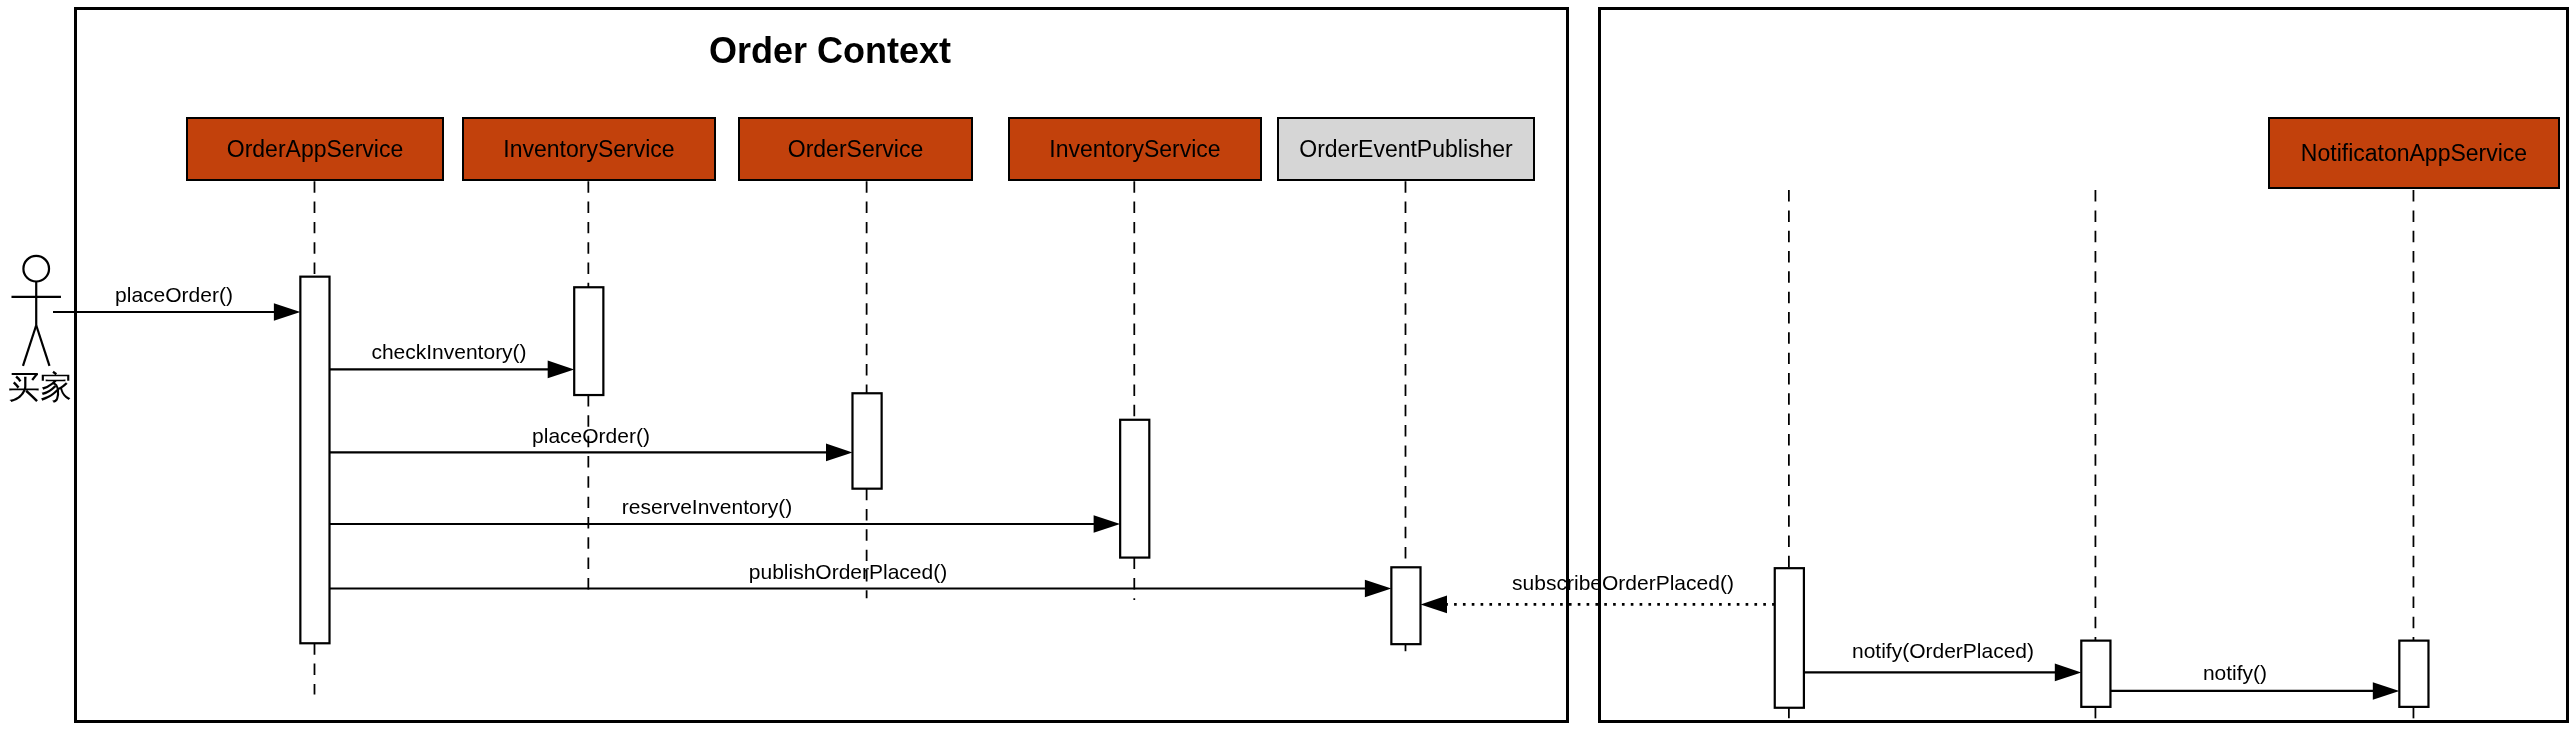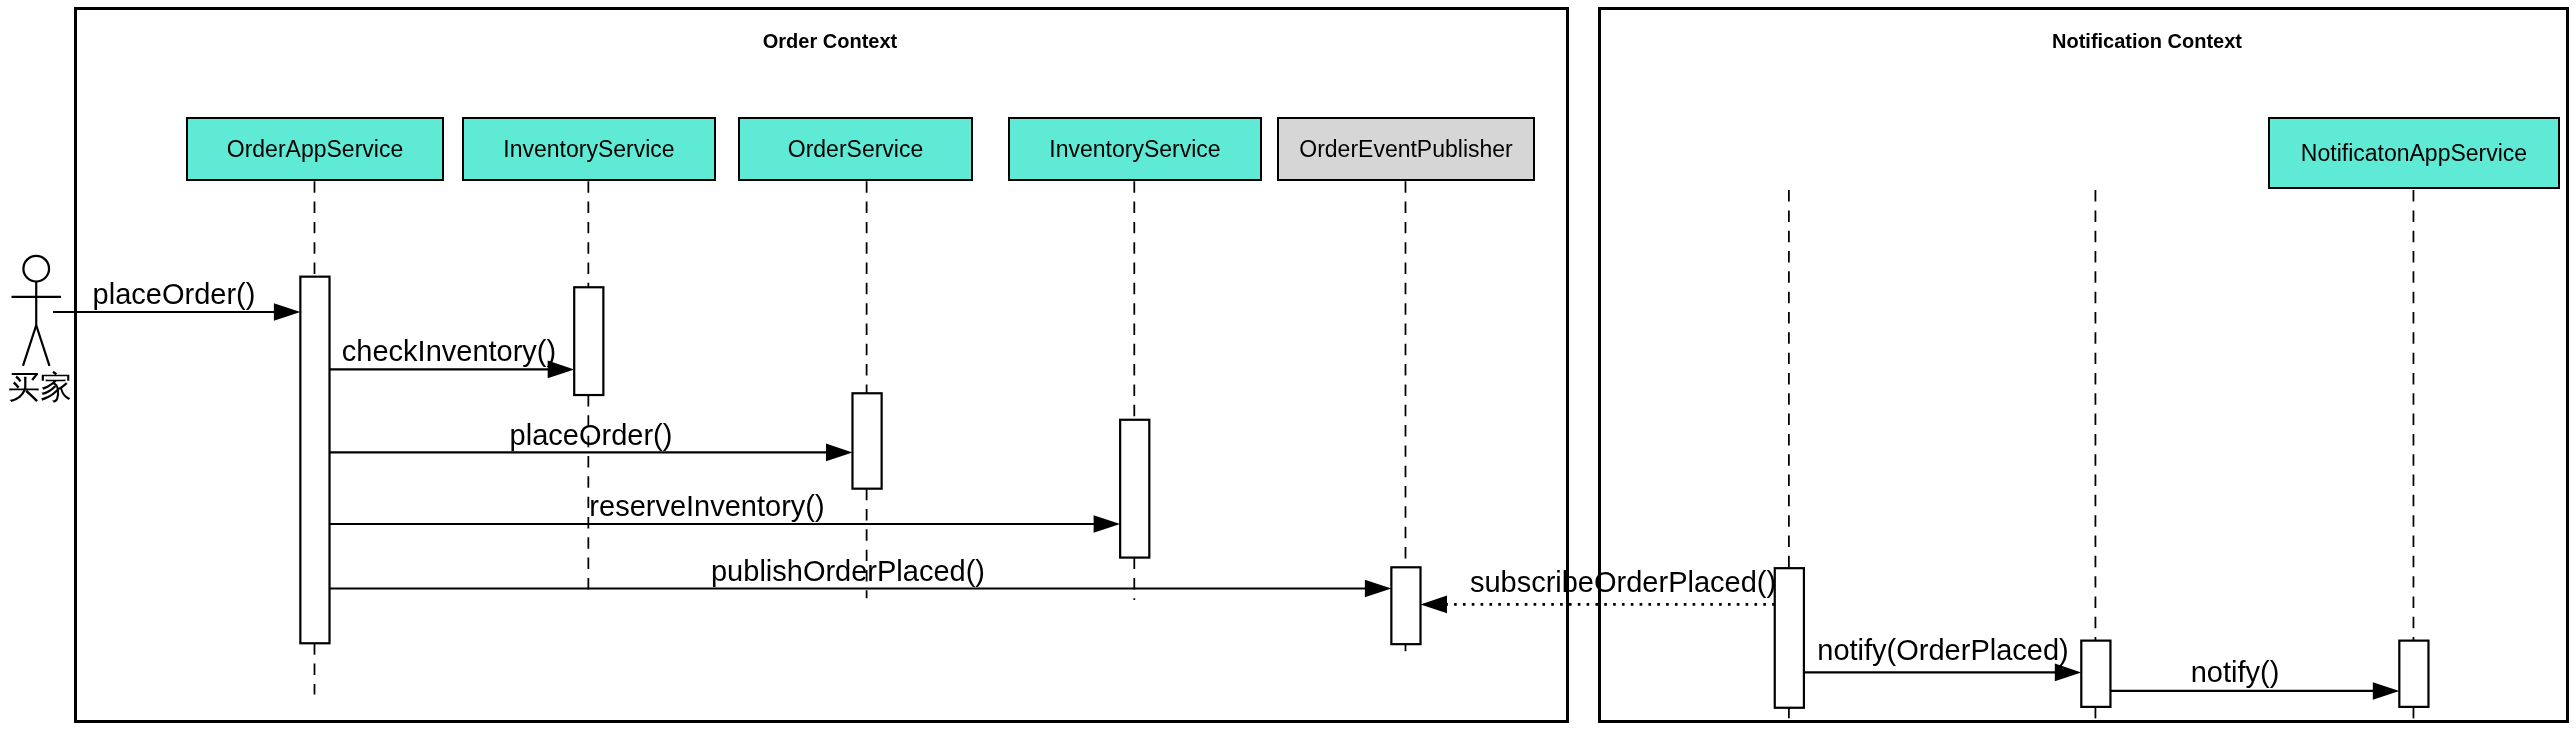--- a/index.html
+++ b/index.html
@@ -6,50 +6,49 @@
   .stage {
     position:relative; width:2576px; height:730px; background:#ffffff;
     font-family:"Liberation Sans", sans-serif; color:#000;
     overflow:hidden;
   }
   .ctx { position:absolute; box-sizing:border-box; border:3.5px solid #000; background:transparent; }
   #ctx-order { left:74px; top:7px; width:1495px; height:716px; }
   #ctx-notif { left:1598px; top:7px; width:971px; height:716px; }
   .ctx-title {
     position:absolute; top:30px; transform:translateX(-50%);
-    font-size:20px; font-weight:700; white-space:nowrap;text-align:center;
+    font-size:36px; font-weight:700; white-space:nowrap;text-align:center;
   }
   .layer { position:absolute; left:0; top:0; }
   .pbox {
     position:absolute; top:117px; height:64px; box-sizing:border-box;
-    border:2.7px solid #000; background:#5eead4;
+    border:2.7px solid #000; background:#c2410c;
     display:flex; align-items:center; justify-content:center;
     font-size:23px; white-space:nowrap;
   }
   .pbox.tall { height:72px; }
   .pbox.event { background:var(--event-fill, #d6d6d6); }
   .mlabel {
     position:absolute; transform:translateX(-50%);
-    font-size:29px; white-space:nowrap; line-height:23px;
+    font-size:21px; white-space:nowrap; line-height:23px;
   }
   .actor-label {
     position:absolute; left:40px; top:366px; transform:translateX(-50%);
     font-size:32px; white-space:nowrap;
   }
 </style>
 </head>
 <body>
 
 <div class="stage">
 
   <div class="ctx" id="ctx-order"></div>
   <div class="ctx" id="ctx-notif"></div>
 
   <div class="ctx-title" style="left:830px">Order Context</div>
-  <div class="ctx-title" style="left:2147px">Notification Context</div>
 
   <svg class="layer" width="2576" height="730" viewBox="0 0 2916 826">
 
     <g stroke="#000" stroke-width="2" fill="none" stroke-dasharray="13 10">
       <line x1="356" y1="205" x2="356" y2="313"></line>
       <line x1="356" y1="728" x2="356" y2="786"></line>
       <line x1="666" y1="205" x2="666" y2="325"></line>
       <line x1="666" y1="447" x2="666" y2="675"></line>
       <line x1="981" y1="205" x2="981" y2="445"></line>
       <line x1="981" y1="553" x2="981" y2="677"></line>

